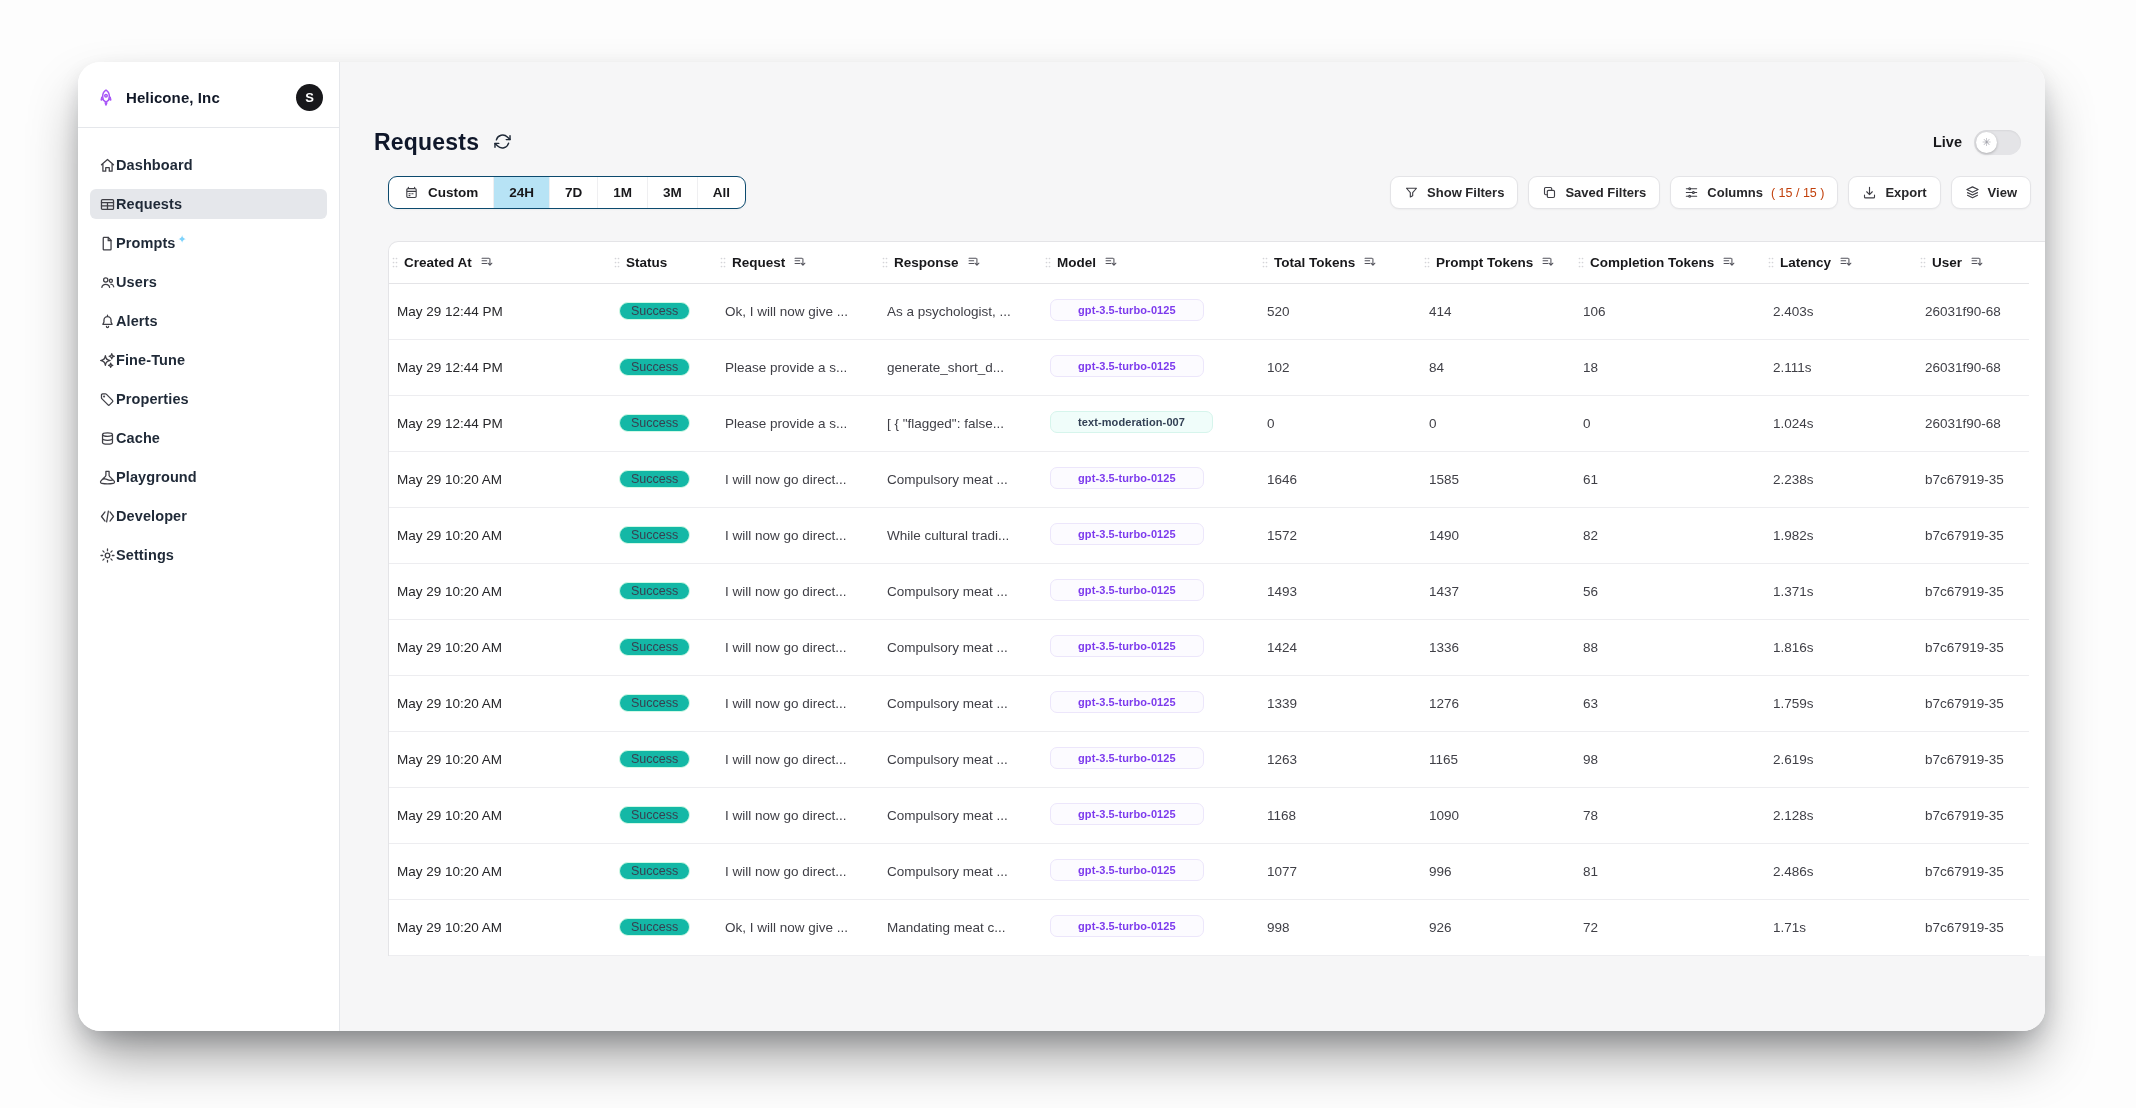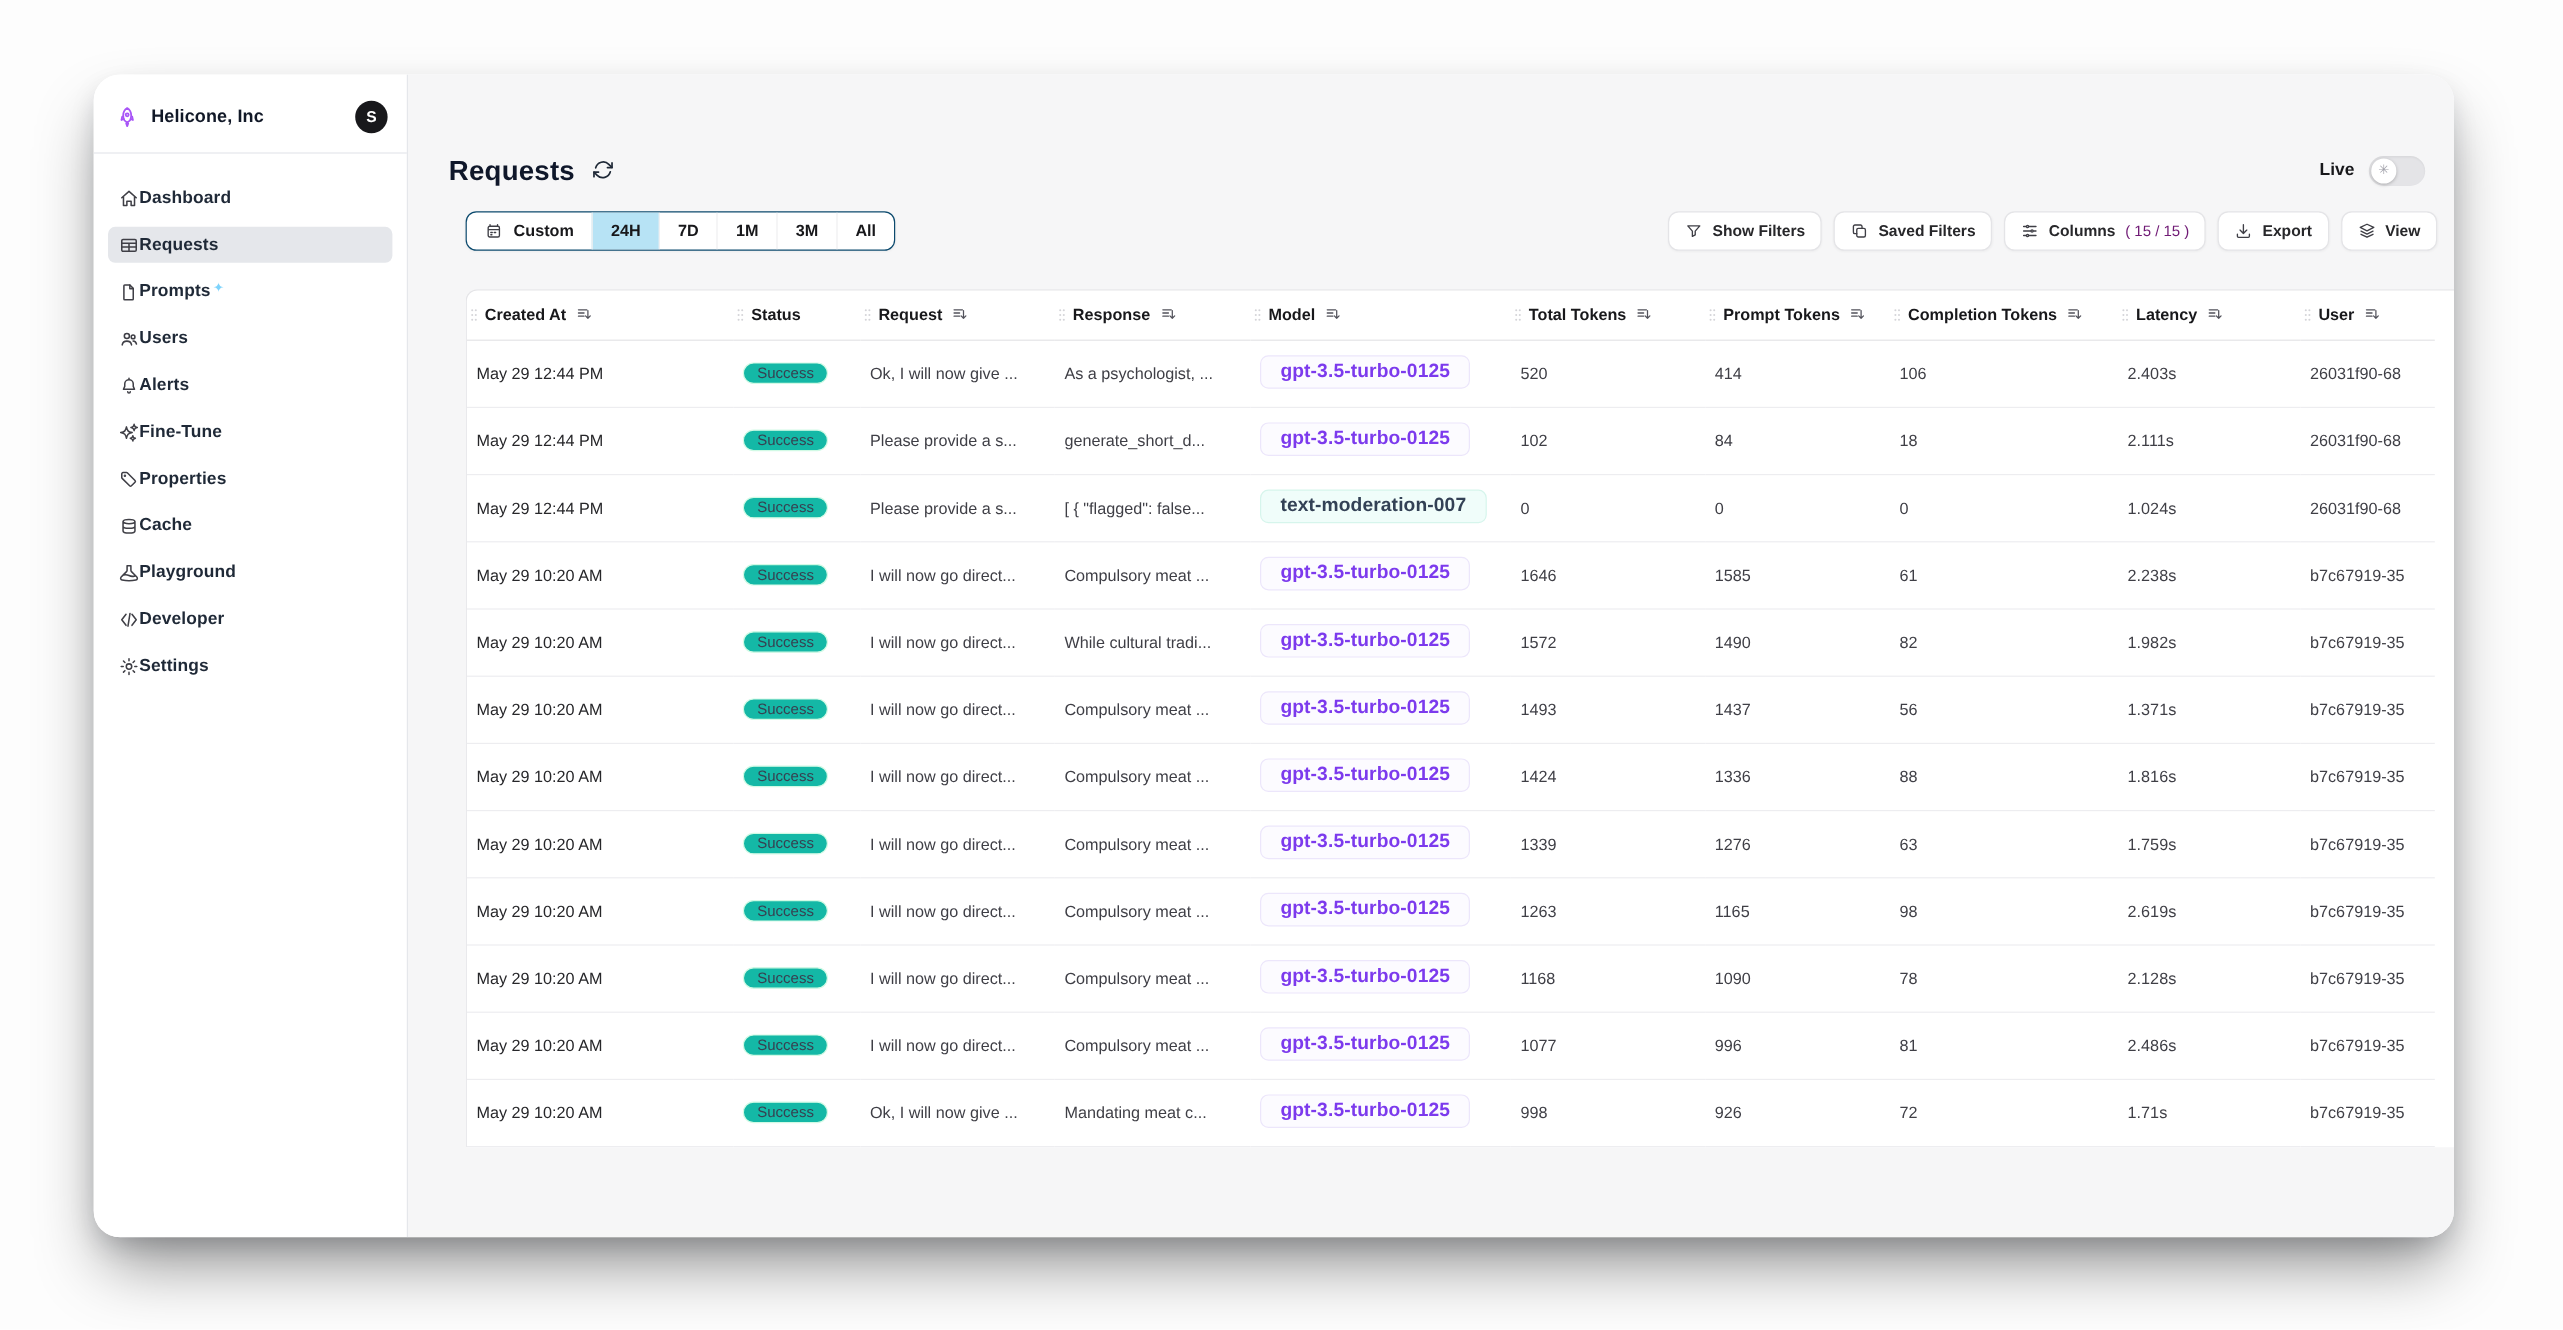--- a/index.html
+++ b/index.html
@@ -126,21 +126,21 @@
     display: flex; align-items: center; gap: 8px;
     cursor: pointer;
     font-family: inherit;
     font-size: 13px; font-weight: 600; color: #27272a;
     box-shadow: 0 1px 2px rgba(0,0,0,0.04);
     white-space: nowrap;
     text-align: center;
   }
   .tool-icon { width: 15px; height: 15px; display: inline-flex; color: #3f3f46; }
   .tool-icon svg { width: 15px; height: 15px; }
-  .tool-suffix { color: #701a75; font-weight: 500; font-size: 12.5px; }
+  .tool-suffix { color: #c2410c; font-weight: 500; font-size: 12.5px; }
   
   .table-card {
     margin: 32px 0 0 14px;
     background: #ffffff;
     border: 1px solid #e4e4e7;
     border-bottom: none;
     border-radius: 10px 10px 0 0;
     overflow: hidden;
     width: 1881px;
   }
@@ -171,23 +171,23 @@
   .badge-success {
     display: inline-block;
     padding: 1px 11px;
     background: #14b8a6;
     border: 1px solid #d1fae5;
     border-radius: 13px;
     font-size: 12.5px; font-weight: 500; color: #374151;
   }
   .badge-model {
     display: inline-block;
-    padding: 4px 16px;
+    padding: 4px 27px;
     border-radius: 7px;
-    font-size: 16px; font-weight: 700;
+    font-size: 11px; font-weight: 700;
     letter-spacing: .1px;
     max-width: 200px; overflow: hidden; white-space: nowrap;
   }
   .badge-model.purple {
     color: #7c3aed;
     background: #fcfbff;
     border: 1px solid #ece6fb;
   }
   .badge-model.teal {
     color: #334155;

